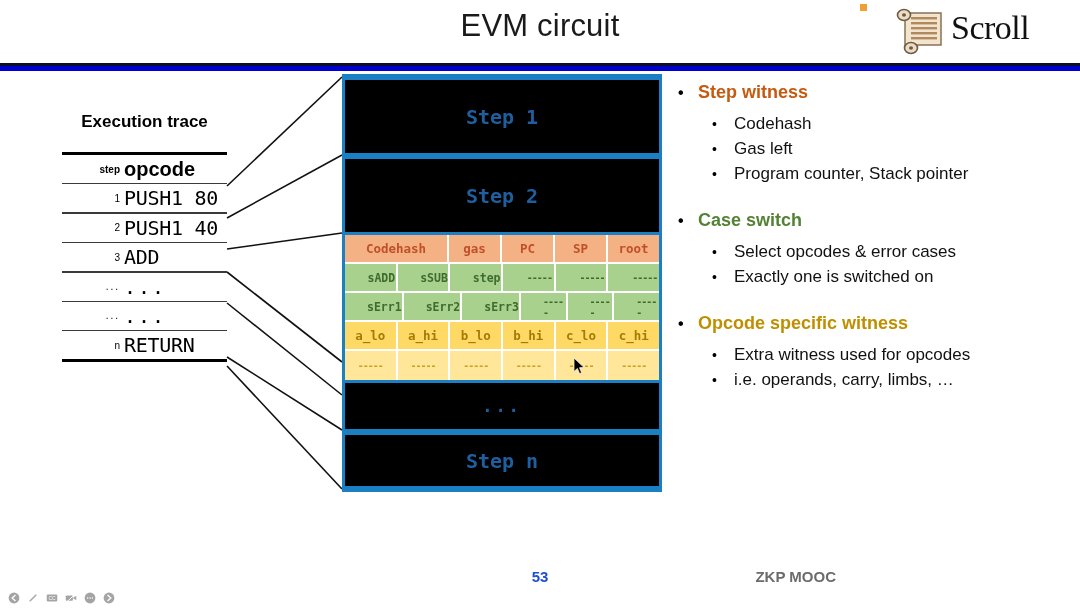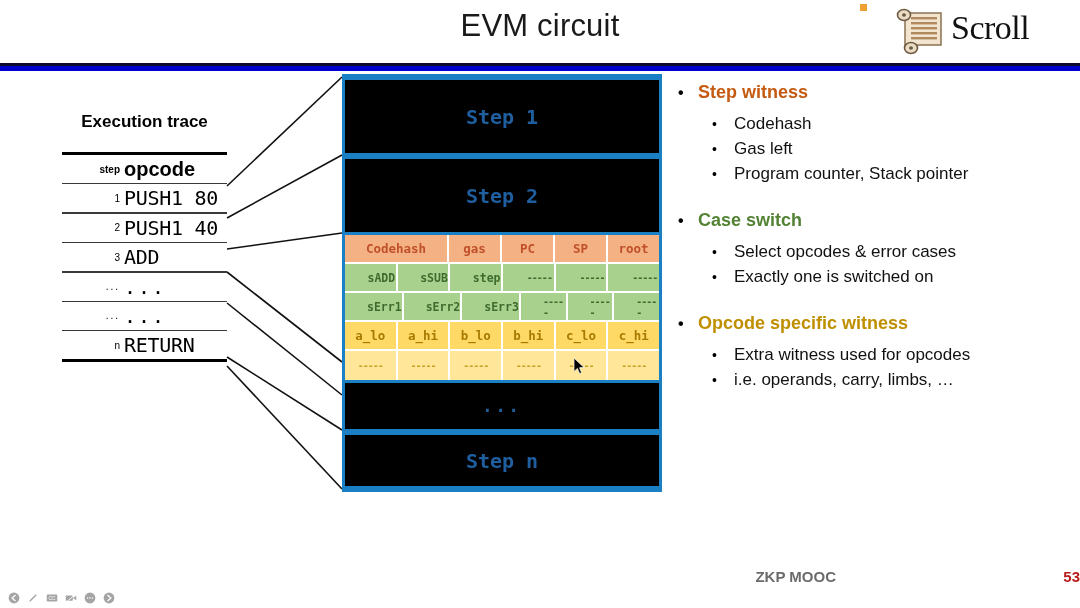--- a/index.html
+++ b/index.html
@@ -78,22 +78,22 @@
   .b1{display:flex;font-size:18px;font-weight:bold;margin-bottom:8px;}
   .b1 .dot{width:20px;color:#000;font-size:16px;line-height:22px;}
   .b2{display:flex;font-size:17px;margin:1px 0 1px 34px;color:#111;}
   .b2 .dot{width:22px;color:#000;font-size:14px;line-height:24px;}
   .b2 .txt{line-height:24px;}
   .c-orange{color:#C55A11;}
   .c-green{color:#548235;}
   .c-gold{color:#BF8F00;}
 
   
-  #slide-num{position:absolute;left:0;top:568px;width:1080px;text-align:right;
-             font-size:15px;font-weight:bold;color:#b91c1c;}
+  #slide-num{position:absolute;left:0;top:568px;width:1080px;text-align:center;
+             font-size:15px;font-weight:bold;color:#1d4ed8;}
   #footer-right{position:absolute;right:36px;top:568px;font-size:15px;
                 font-weight:bold;color:#6b6b6b;}
 
   
   #controls{position:absolute;left:8px;top:592px;display:flex;gap:7px;align-items:center;}
   .ctl{width:12px;height:12px;opacity:.62;}
 
   
   #cursor{position:absolute;left:574px;top:358px;width:12px;height:18px;}
 </style>

